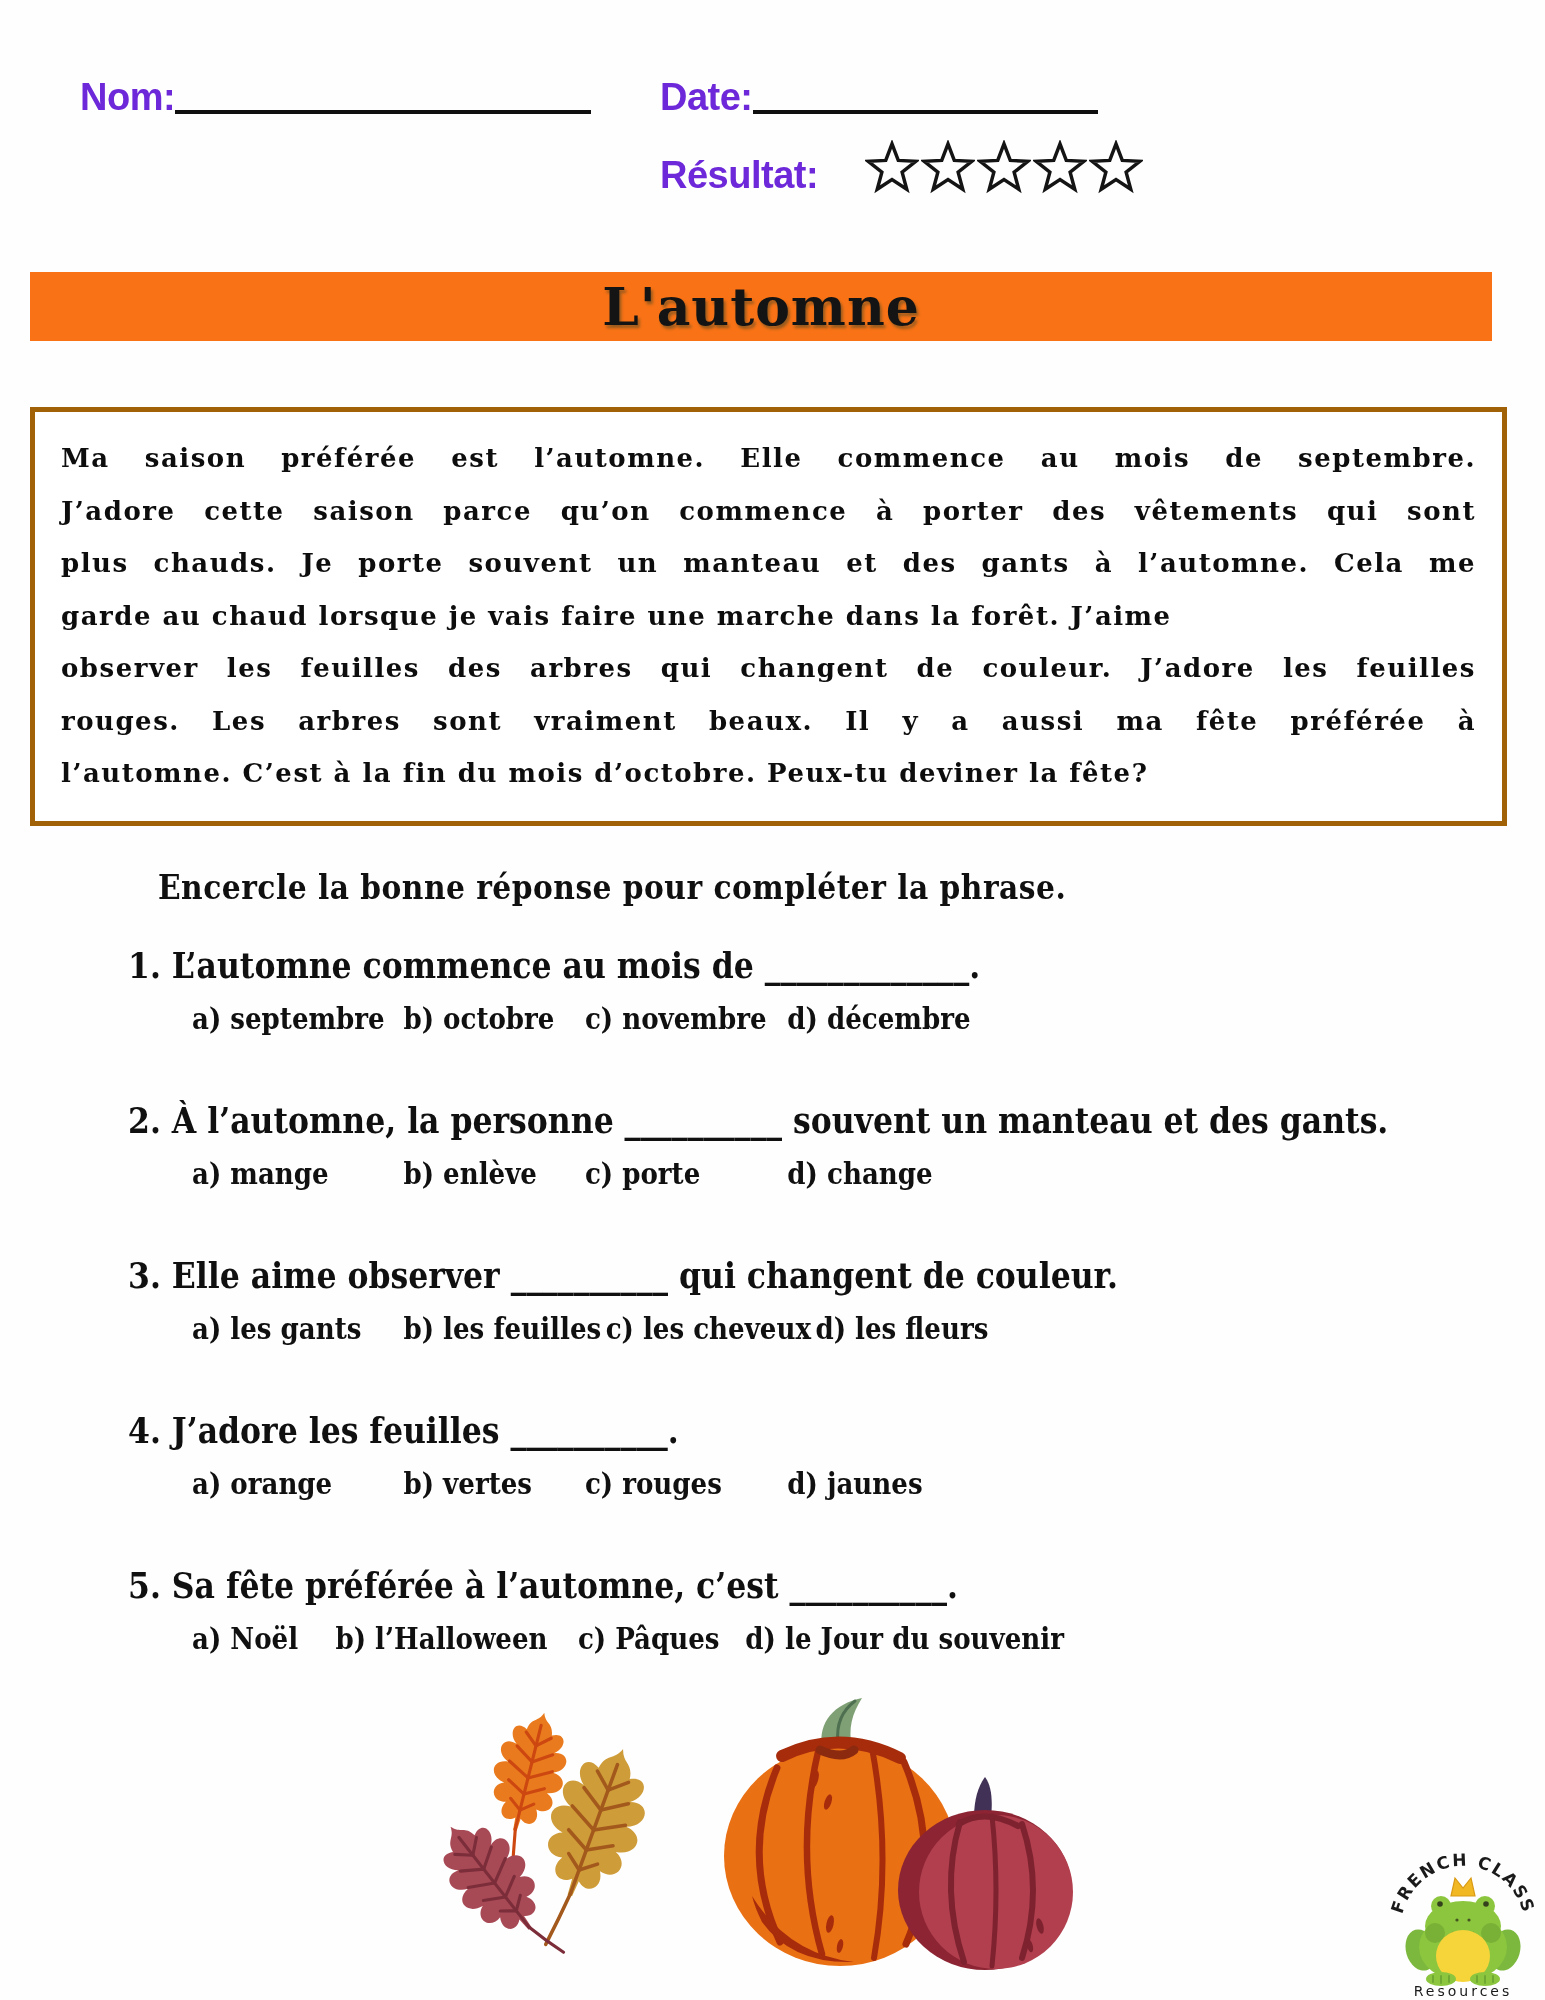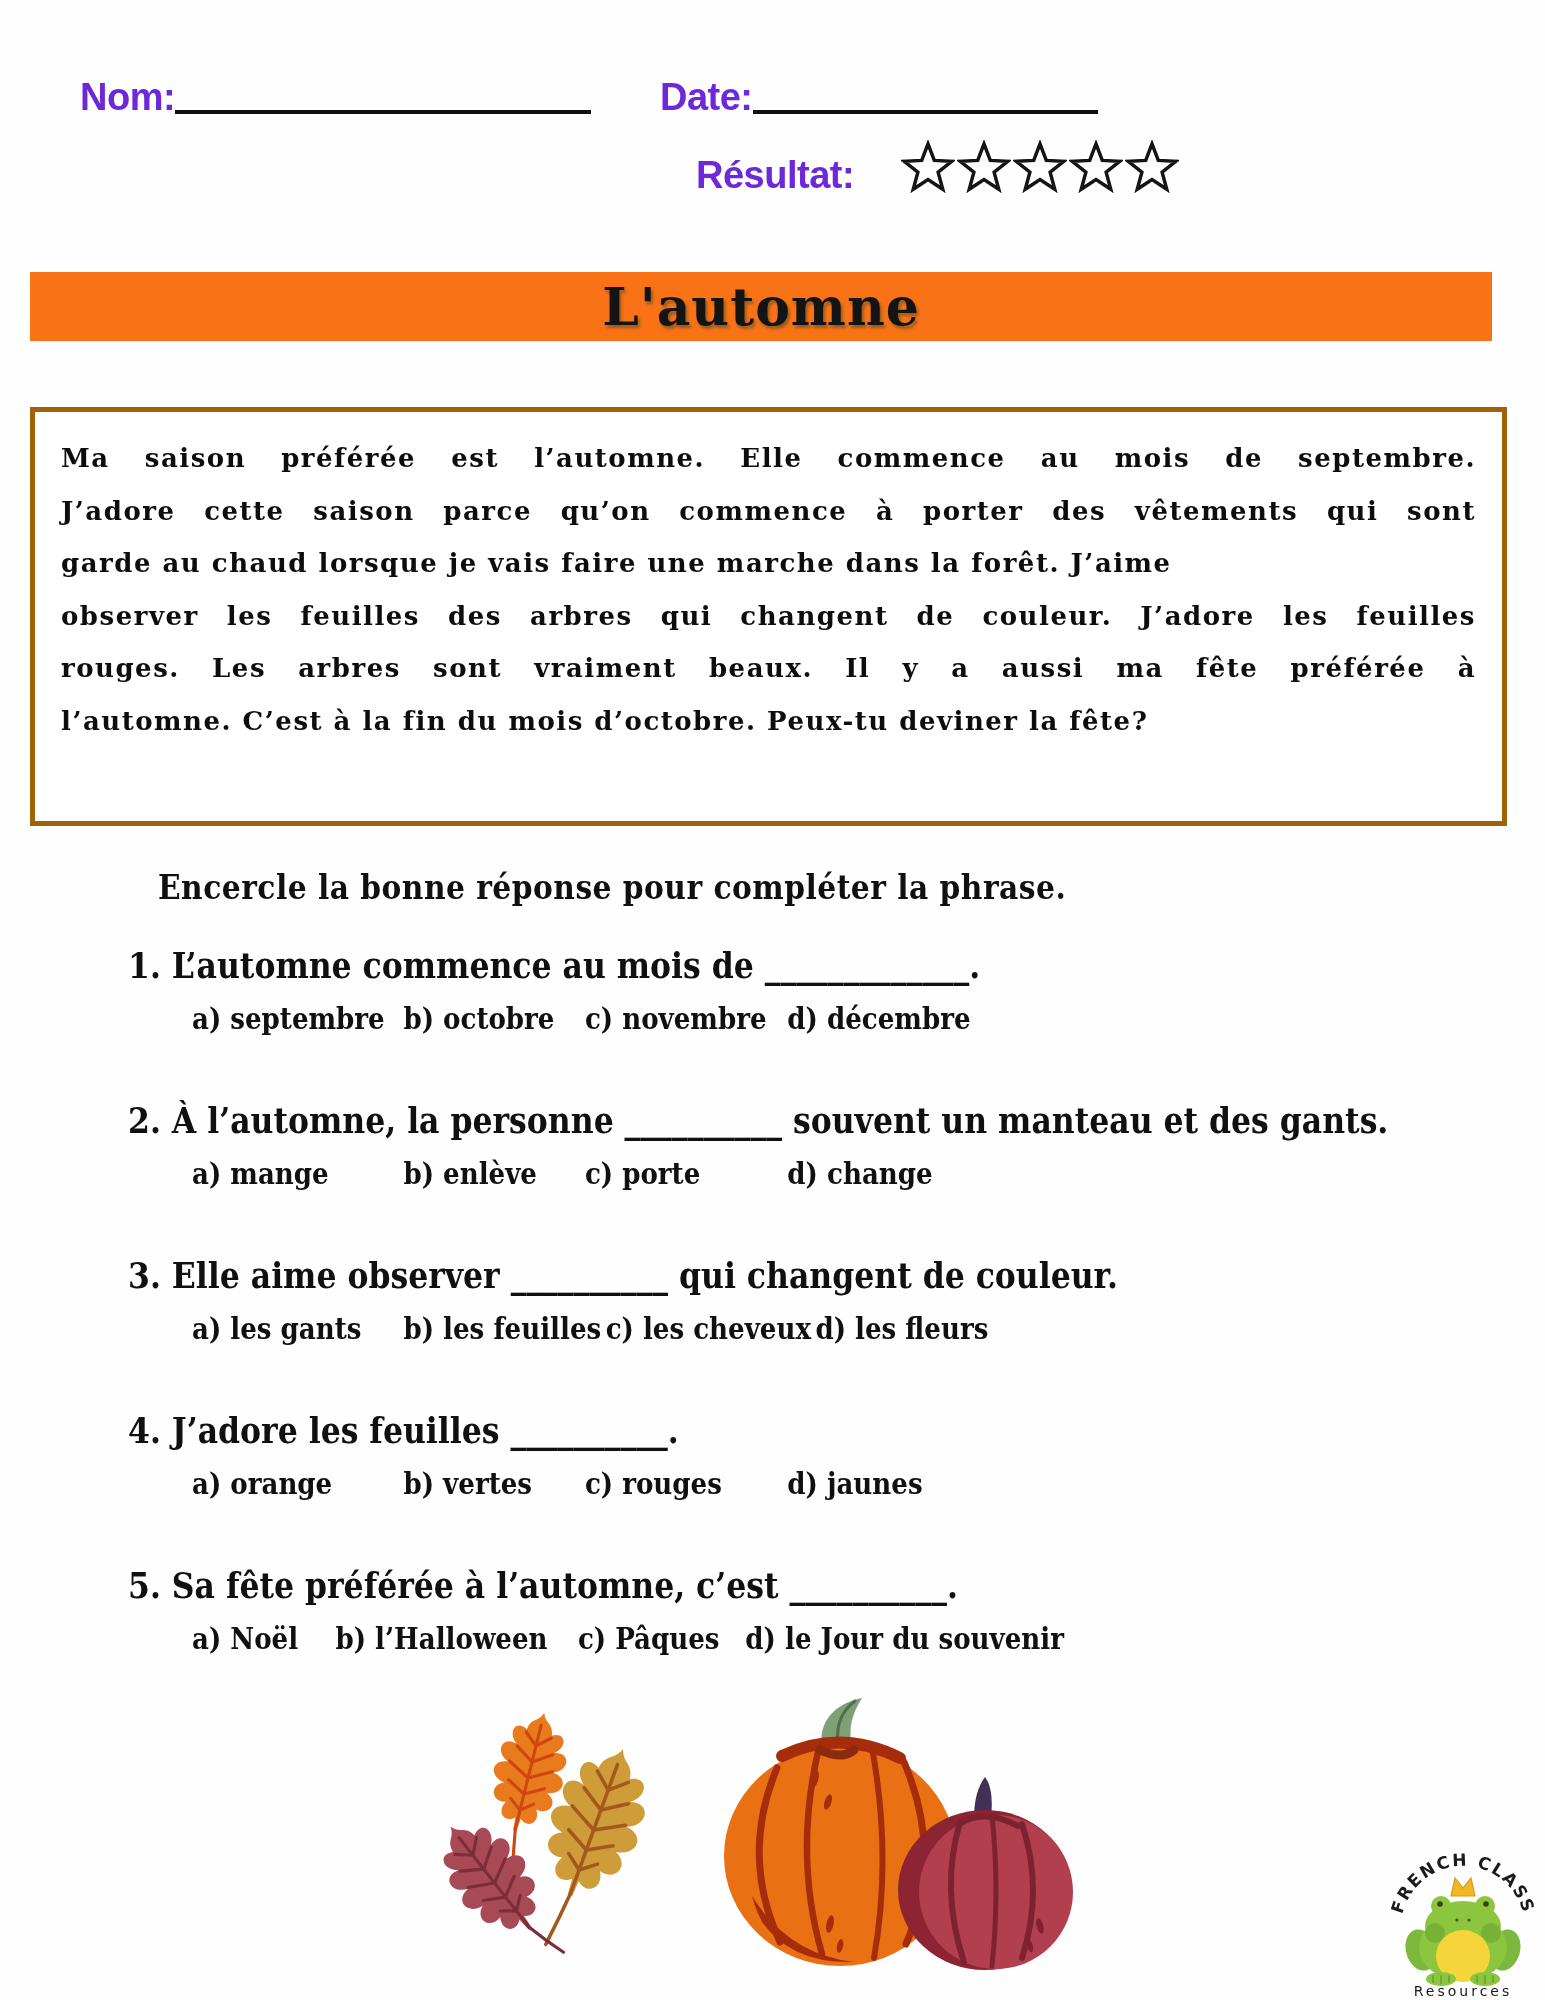--- a/index.html
+++ b/index.html
@@ -12,21 +12,21 @@
     font-family:"Liberation Sans", sans-serif;
     color:#111;
   }
   
   .field{position:absolute;display:flex;align-items:flex-end;}
   .field .label{font-weight:700;font-size:38px;line-height:1.05;letter-spacing:-0.5px;color:#6d28d9;}
   .uline{border-bottom:4px solid #0f0f0f;margin-bottom:4px;}
   .f-nom{left:80px;top:78px;}   .f-nom .uline{width:416px;}
   .f-date{left:660px;top:78px;} .f-date .uline{width:345px;}
   .f-classe{left:80px;top:152px;} .f-classe .uline{width:358px;}
-  .f-resultat{left:696px;top:140px;gap:39px;}
+  .f-resultat{left:660px;top:140px;gap:39px;}
   .stars{display:flex;align-items:center;gap:2px;margin-left:8px;}
   .star{width:54px;height:56px;display:block;}
   
   .banner{
     position:absolute;left:30px;top:272px;width:1462px;height:69px;
     background:#f97316;display:flex;align-items:center;justify-content:center;
   }
   .banner h1{
     margin:0;font-family:"DejaVu Serif", serif;font-weight:700;
     font-size:52px;color:#141414;letter-spacing:1px;
@@ -108,20 +108,21 @@
     </span>
   </div>
 
   <div class="banner">
     <h1>L'automne</h1>
   </div>
 
   <section class="reading-box">
     <div class="rline fill">Ma saison préférée est l’automne. Elle commence au mois de septembre.</div>
     <div class="rline fill">J’adore cette saison parce qu’on commence à porter des vêtements qui sont</div>
+    <div class="rline fill">plus chauds. Je porte souvent un manteau et des gants à l’automne. Cela me</div>
     <div class="rline">garde au chaud lorsque je vais faire une marche dans la forêt. J’aime</div>
     <div class="rline fill">observer les feuilles des arbres qui changent de couleur. J’adore les feuilles</div>
     <div class="rline fill">rouges. Les arbres sont vraiment beaux. Il y a aussi ma fête préférée à</div>
     <div class="rline">l’automne. C’est à la fin du mois d’octobre. Peux-tu deviner la fête?</div>
   </section>
 
   <h2 class="instruction">Encercle la bonne réponse pour compléter la phrase.</h2>
 
   <section class="questions">
 

